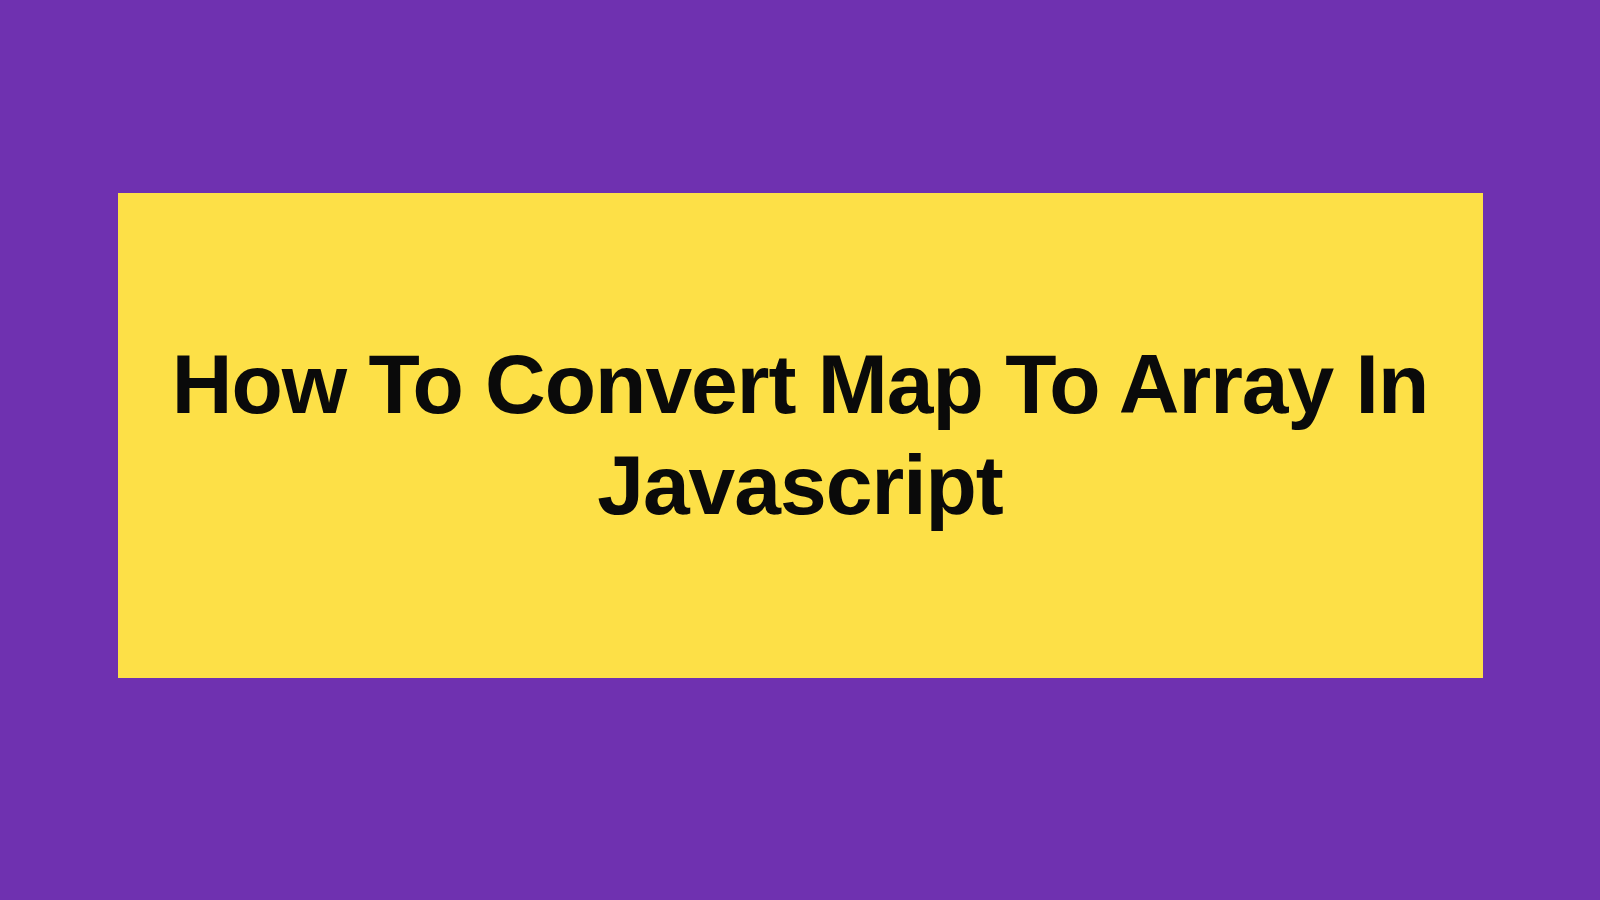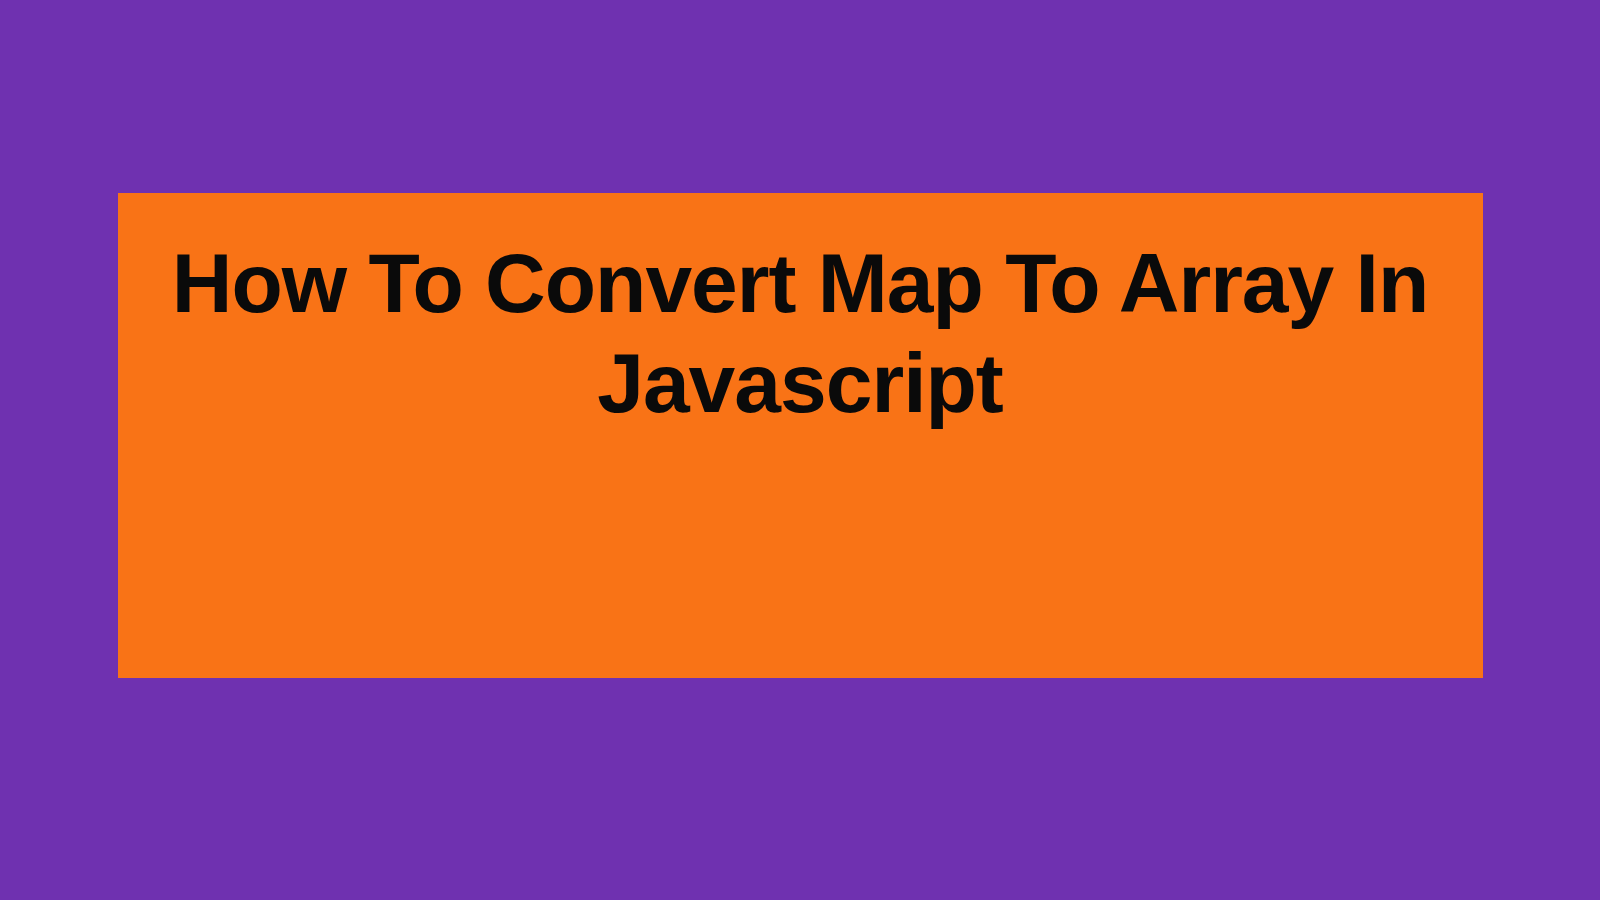--- a/index.html
+++ b/index.html
@@ -13,24 +13,25 @@
       height: 900px;
       background-color: #6f31b0;
       display: flex;
       align-items: center;
       justify-content: center;
       overflow: hidden;
       font-family: 'Segoe UI', 'Helvetica Neue', Arial, sans-serif;
     }
     
     .card {
-      background-color: #f97316;
+      background-color: #fde047;
       width: 1365px;
       height: 485px;
       display: flex;
+      align-items: center;
       justify-content: center;
       padding: 40px;
       margin-top: -30px;
     }
     
     .title {
       font-size: 84px;
       font-weight: 800;
       color: #0a0a0a;
       text-align: center;

